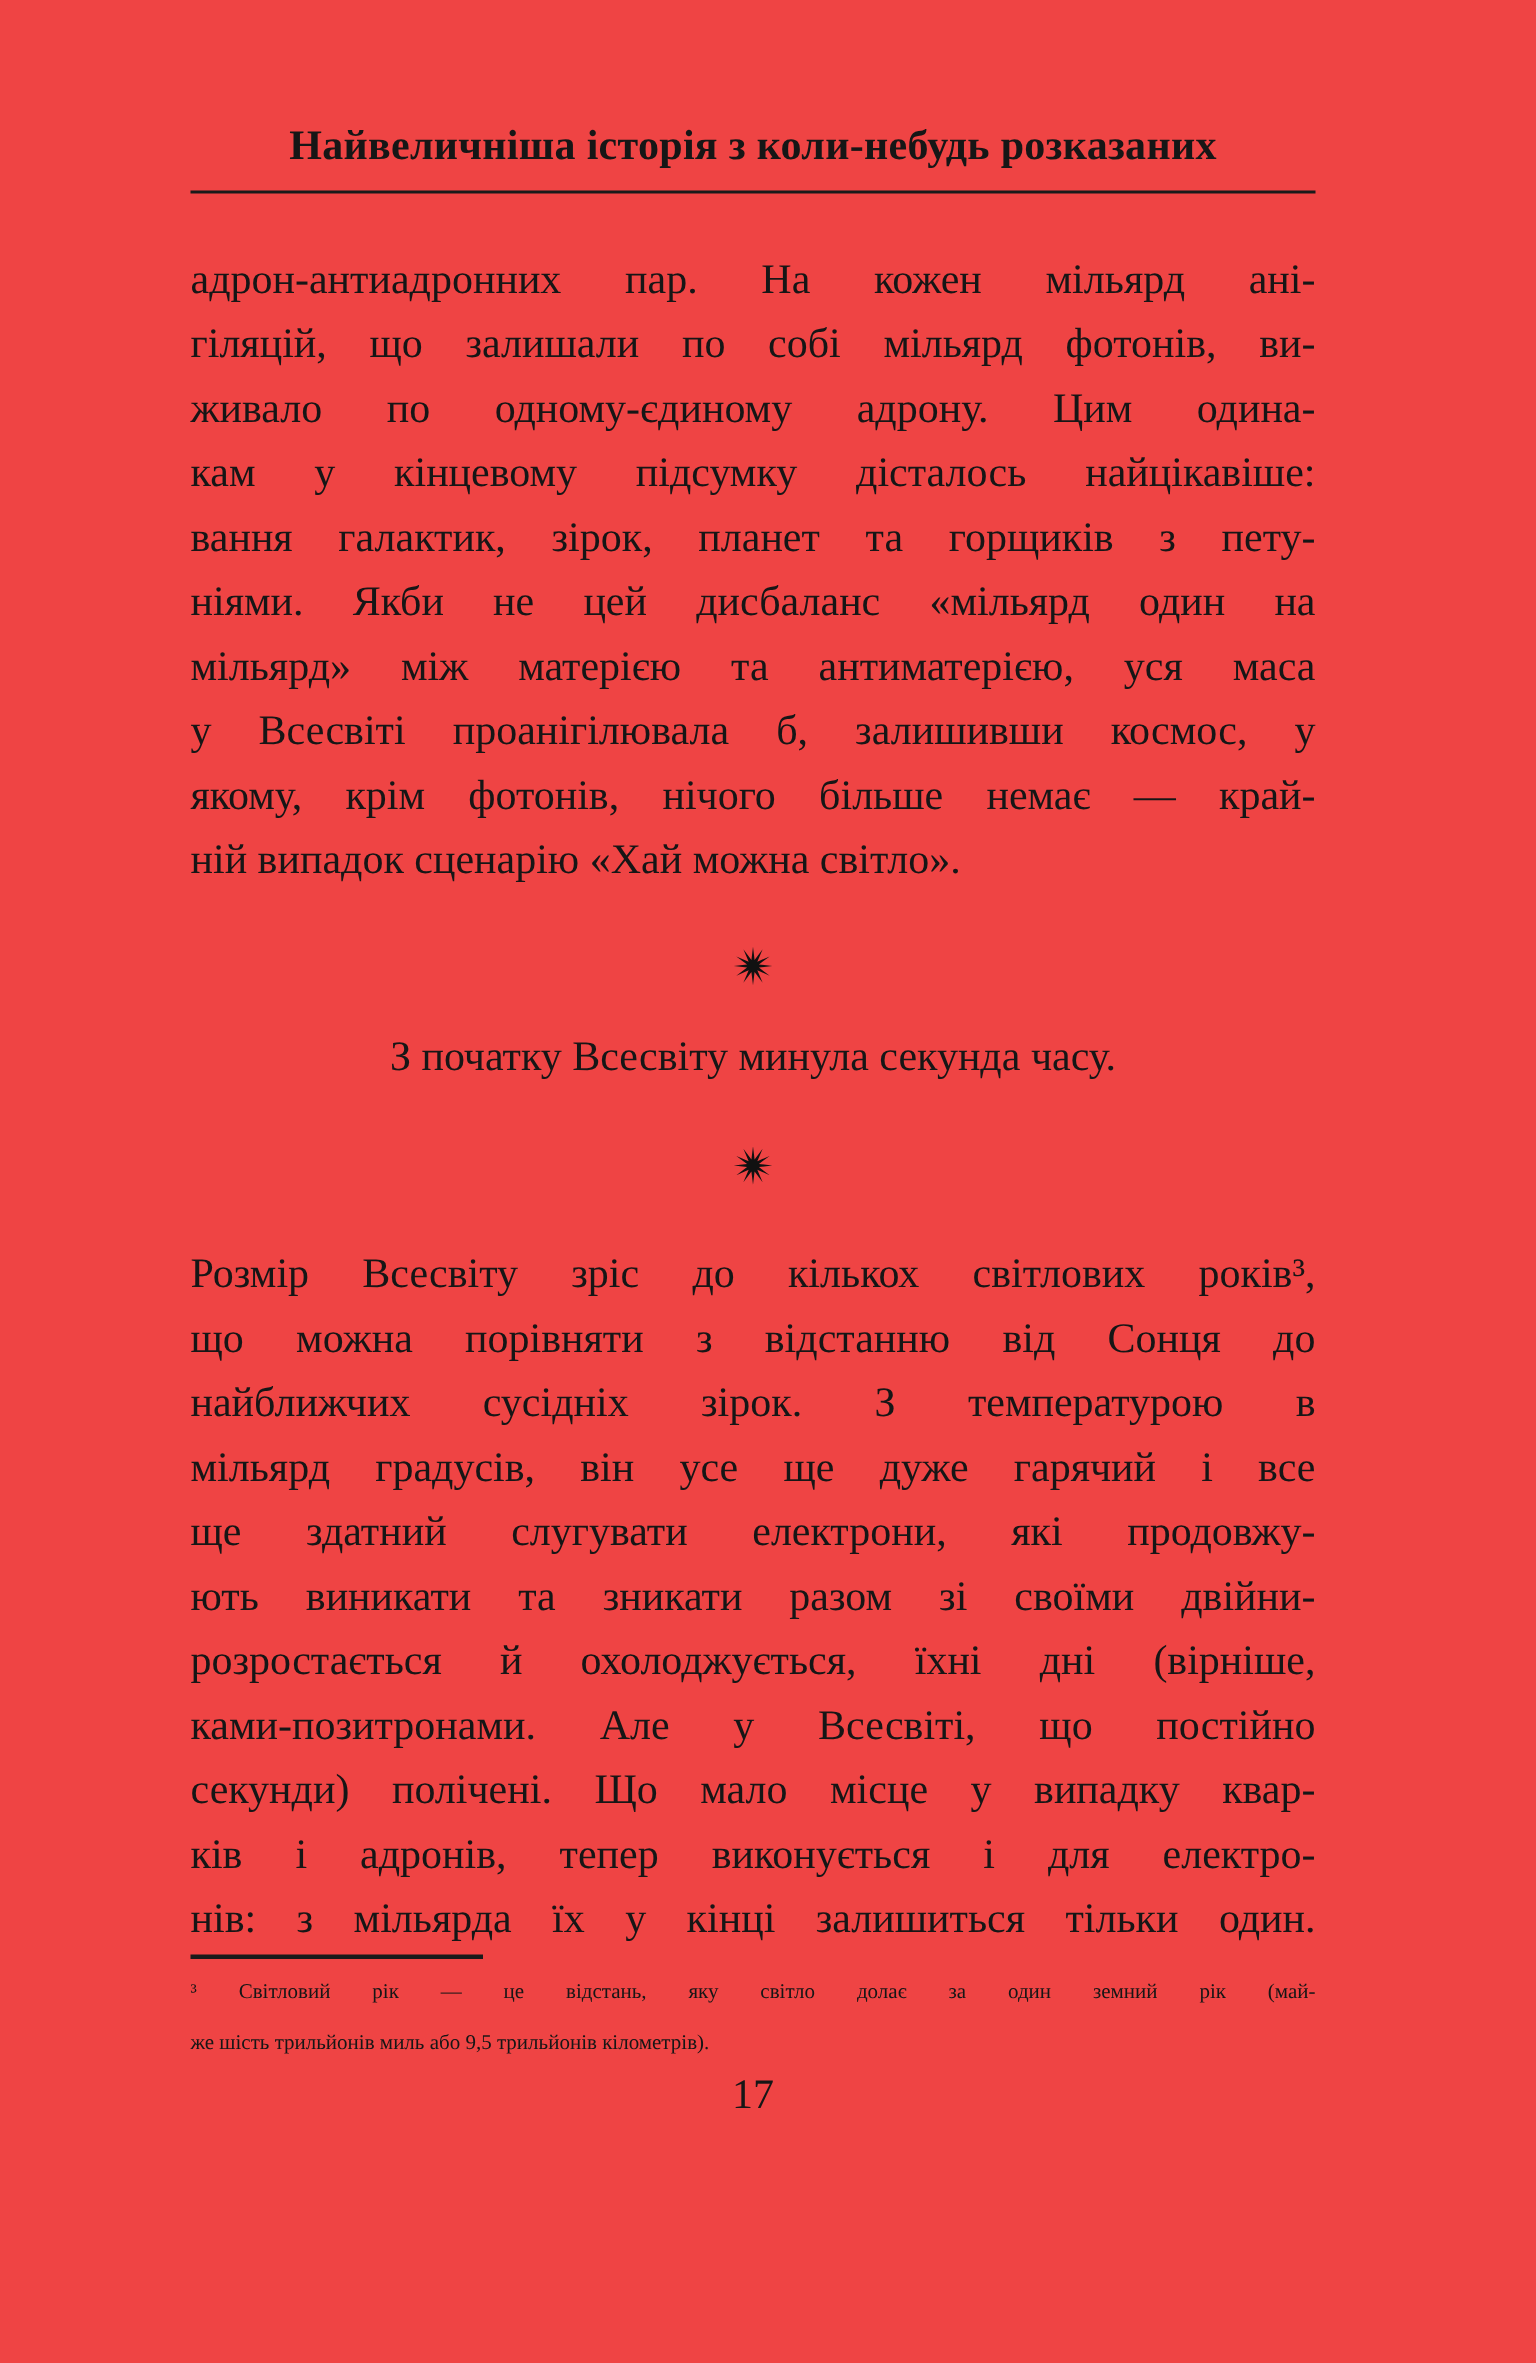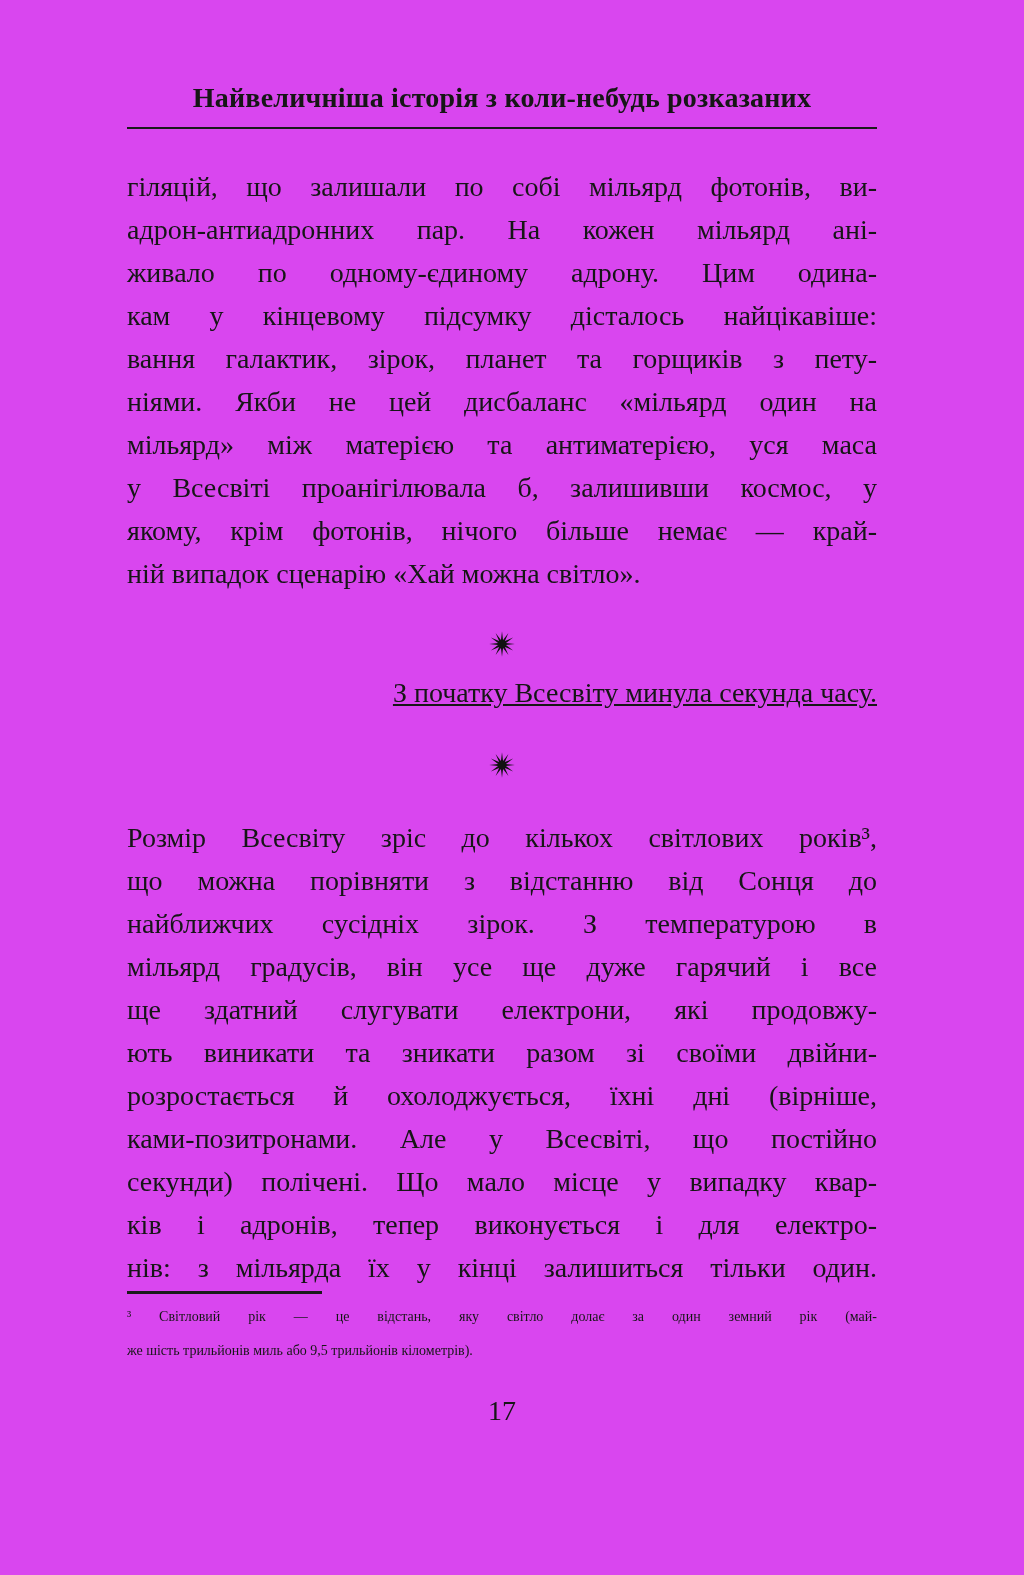--- a/index.html
+++ b/index.html
@@ -1,21 +1,21 @@
 <!DOCTYPE html>
 <html lang="uk"><head>
 <meta charset="utf-8">
 <style>
   html, body { margin: 0; padding: 0; background: #ffffff; }
   .page {
     position: relative;
     width: 1024px;
     height: 1575px;
     box-sizing: border-box;
-    background: #d946ef;
+    background: #ef4444;
     color: #161616;
     font-family: "Liberation Serif", "DejaVu Serif", serif;
     padding: 82px 147px 0 127px;
     overflow: hidden;
   }
   .running-head {
     font-size: 28px;
     line-height: 32px;
     font-weight: 700;
     text-align: center;
@@ -42,25 +42,24 @@
   .star-sep {
     margin-top: 34px;
     height: 30px;
     display: flex;
     justify-content: center;
     align-items: center;
   }
   .star-sep.second { margin-top: 36px; }
   .star-sep svg { display: block; }
   .interlude {
-    margin-top: 12px;
+    margin-top: 24px;
     font-size: 28px;
     line-height: 43px;
-    text-align: right;
-    text-decoration: underline;
+    text-align: center;
   }
   .para.p2 { }
   .fn-rule {
     border: none;
     border-top: 3px solid #1a1a1a;
     width: 195px;
     margin: 2px 0 0 0;
   }
   .footnote {
     margin-top: 6px;
@@ -68,37 +67,36 @@
     line-height: 34px;
   }
   .footnote .fn-line {
     text-align: justify;
     text-align-last: justify;
   }
   .footnote .fn-line:last-child {
     text-align-last: left;
   }
   .page-number {
-    margin-top: 26px;
     font-size: 28px;
     line-height: 34px;
     text-align: center;
   }
 </style>
 </head>
 <body>
 
 <div class="page">
 
   <div class="running-head">Найвеличніша історія з коли-небудь розказаних</div>
   <hr class="head-rule">
 
   <div class="para p1 left-last">
+      <div class="line">адрон-антиадронних пар. На кожен мільярд ані-</div>
       <div class="line">гіляцій, що залишали по собі мільярд фотонів, ви-</div>
-      <div class="line">адрон-антиадронних пар. На кожен мільярд ані-</div>
       <div class="line">живало по одному-єдиному адрону. Цим одина-</div>
       <div class="line">кам у кінцевому підсумку дісталось найцікавіше:</div>
       <div class="line">вання галактик, зірок, планет та горщиків з пету-</div>
       <div class="line">ніями. Якби не цей дисбаланс «мільярд один на</div>
       <div class="line">мільярд» між матерією та антиматерією, уся маса</div>
       <div class="line">у Всесвіті проанігілювала б, залишивши космос, у</div>
       <div class="line">якому, крім фотонів, нічого більше немає — край-</div>
       <div class="line">ній випадок сценарію «Хай можна світло».</div>
     </div>
 

